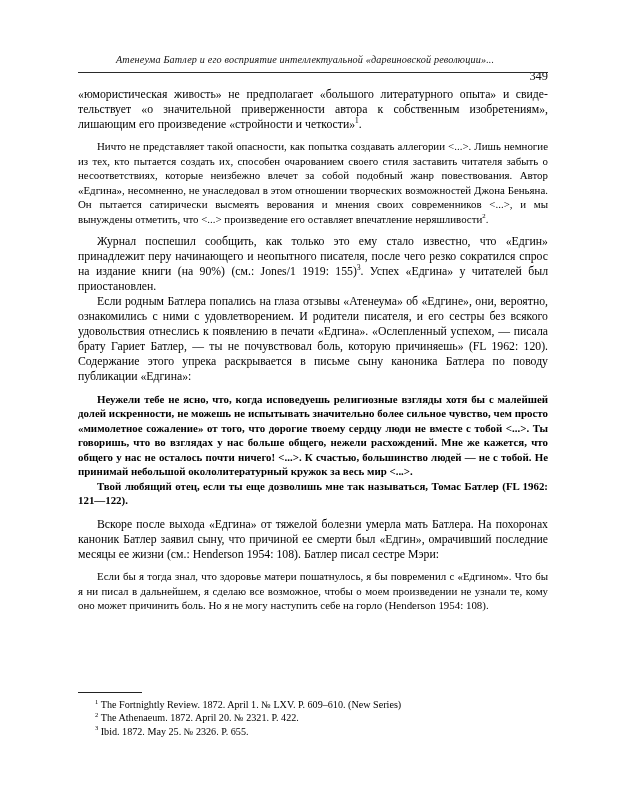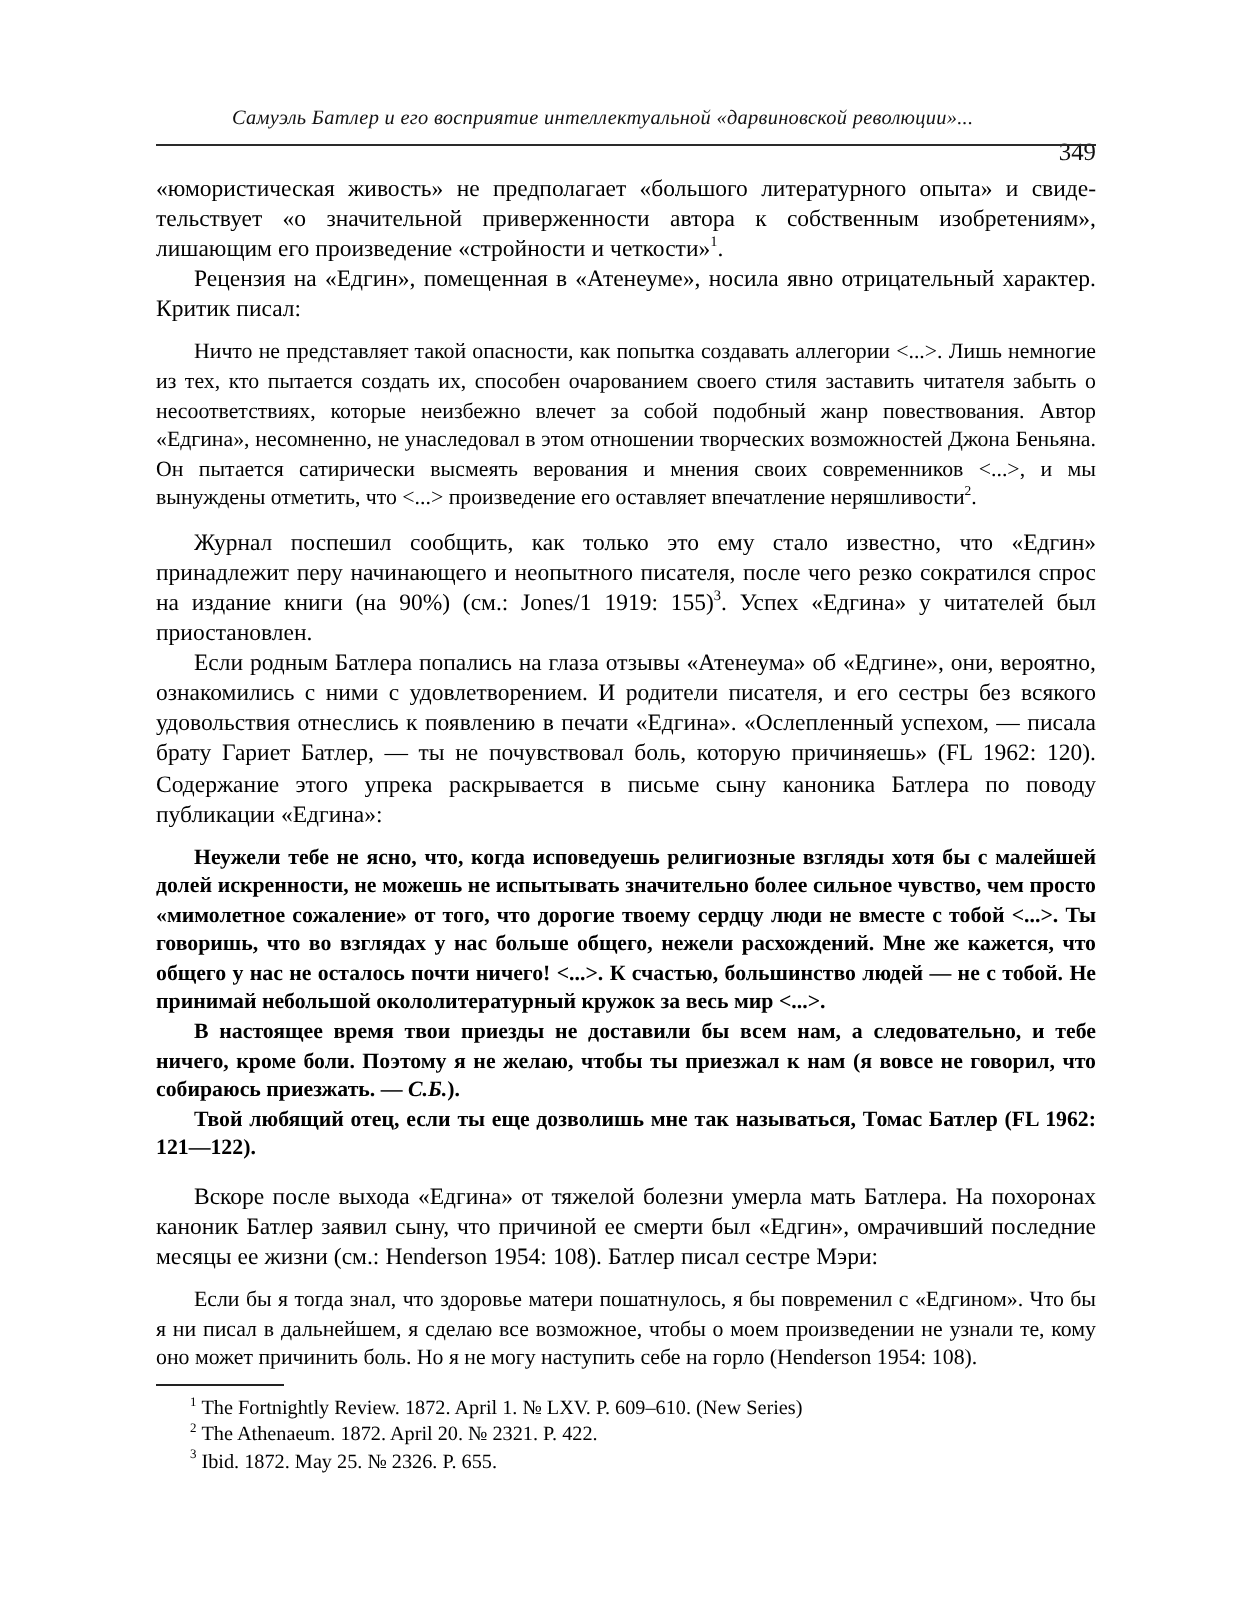--- a/index.html
+++ b/index.html
@@ -140,46 +140,44 @@
   .em-i { font-style: italic; }
 </style>
 </head>
 <body>
 
 <div class="page">
 
   <div class="content-col">
 
     <div class="runhead">
-      <div class="runhead-title">Самуэль Батлер и его восприятие интеллектуальной «дарвиновской революции»...</div>
+      <div class="runhead-title">Атенеума Батлер и его восприятие интеллектуальной «дарвиновской революции»...</div>
       <div class="runhead-pageno">349</div>
       <div class="runhead-rule"></div>
     </div>
 
     <div class="body-block">
 
       <p class="para noindent"><span>«юмористическая живость» не предполагает «большого литературного опыта» и свиде­тельствует «о значительной приверженности автора к собственным изобретениям», лишающим его произведение «стройности и четкости»</span><sup class="fn">1</sup><span>.</span></p>
 
-      <p class="para">Рецензия на «Едгин», помещенная в «Атенеуме», носила явно отрицательный харак­тер. Критик писал:</p>
 
       <div class="gap-sm"></div>
 
       <blockquote class="quote"><span>Ничто не представляет такой опасности, как попытка создавать аллегории &lt;...&gt;. Лишь немногие из тех, кто пытается создать их, способен очарованием своего стиля заставить чи­тателя забыть о несоответствиях, которые неизбежно влечет за собой подобный жанр пове­ствования. Автор «Едгина», несомненно, не унаследовал в этом отношении творческих воз­можностей Джона Беньяна. Он пытается сатирически высмеять верования и мнения своих современников &lt;...&gt;, и мы вынуждены отметить, что &lt;...&gt; произведение его оставляет впечат­ление неряшливости</span><sup class="fn">2</sup><span>.</span></blockquote>
 
       <div class="gap-sm"></div>
 
       <p class="para"><span>Журнал поспешил сообщить, как только это ему стало известно, что «Едгин» принадлежит перу начинающего и неопытного писателя, после чего резко сократился спрос на издание книги (на 90%) (см.: Jones/1 1919: 155)</span><sup class="fn">3</sup><span>. Успех «Едгина» у читателей был приостановлен.</span></p>
 
       <p class="para">Если родным Батлера попались на глаза отзывы «Атенеума» об «Едгине», они, вероятно, ознакомились с ними с удовлетворением. И родители писателя, и его сестры без всякого удовольствия отнеслись к появлению в печати «Едгина». «Ослепленный успехом, — пи­сала брату Гариет Батлер, — ты не почувствовал боль, которую причиняешь» (FL 1962: 120). Содержание этого упрека раскрывается в письме сыну каноника Батлера по поводу публикации «Едгина»:</p>
 
       <div class="gap-sm"></div>
 
       <blockquote class="quote">
         <p>Неужели тебе не ясно, что, когда исповедуешь религиозные взгляды хотя бы с малейшей долей искренности, не можешь не испытывать значительно более сильное чувство, чем про­сто «мимолетное сожаление» от того, что дорогие твоему сердцу люди не вместе с тобой &lt;...&gt;. Ты говоришь, что во взглядах у нас больше общего, нежели расхождений. Мне же кажет­ся, что общего у нас не осталось почти ничего! &lt;...&gt;. К счастью, большинство людей — не с тобой. Не принимай небольшой окололитературный кружок за весь мир &lt;...&gt;.</p>
-        <p><span>В настоящее время твои приезды не доставили бы всем нам, а следовательно, и тебе ничего, кроме боли. Поэтому я не желаю, чтобы ты приезжал к нам (я вовсе не говорил, что собираюсь приезжать. — </span><span class="em-i">С.Б.</span><span>).</span></p>
         <p>Твой любящий отец, если ты еще дозволишь мне так называться, Томас Батлер (FL 1962: 121—122).</p>
       </blockquote>
 
       <div class="gap-md"></div>
 
       <p class="para">Вскоре после выхода «Едгина» от тяжелой болезни умерла мать Батлера. На похо­ронах каноник Батлер заявил сыну, что причиной ее смерти был «Едгин», омрачивший последние месяцы ее жизни (см.: Henderson 1954: 108). Батлер писал сестре Мэри:</p>
 
       <div class="gap-sm"></div>
 
       <blockquote class="quote">Если бы я тогда знал, что здоровье матери пошатнулось, я бы повременил с «Едгином». Что бы я ни писал в дальнейшем, я сделаю все возможное, чтобы о моем произведении не узнали те, кому оно может причинить боль. Но я не могу наступить себе на горло (Henderson 1954: 108).</blockquote>

